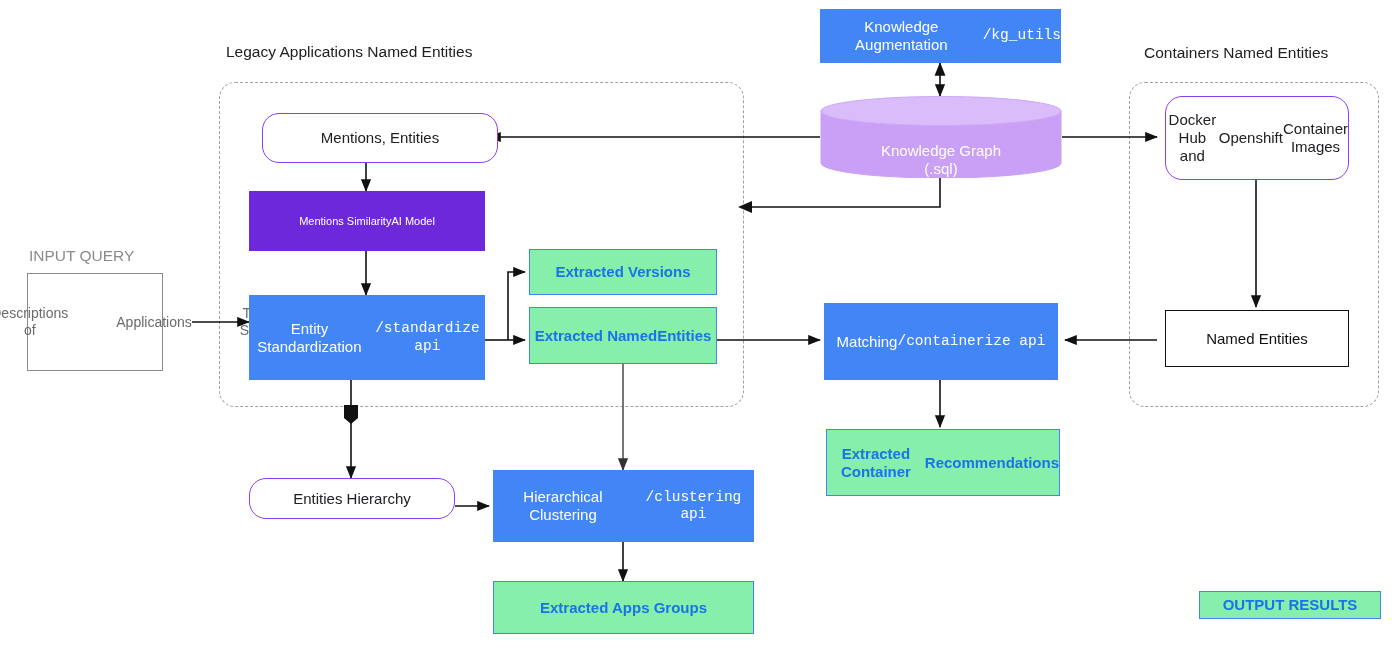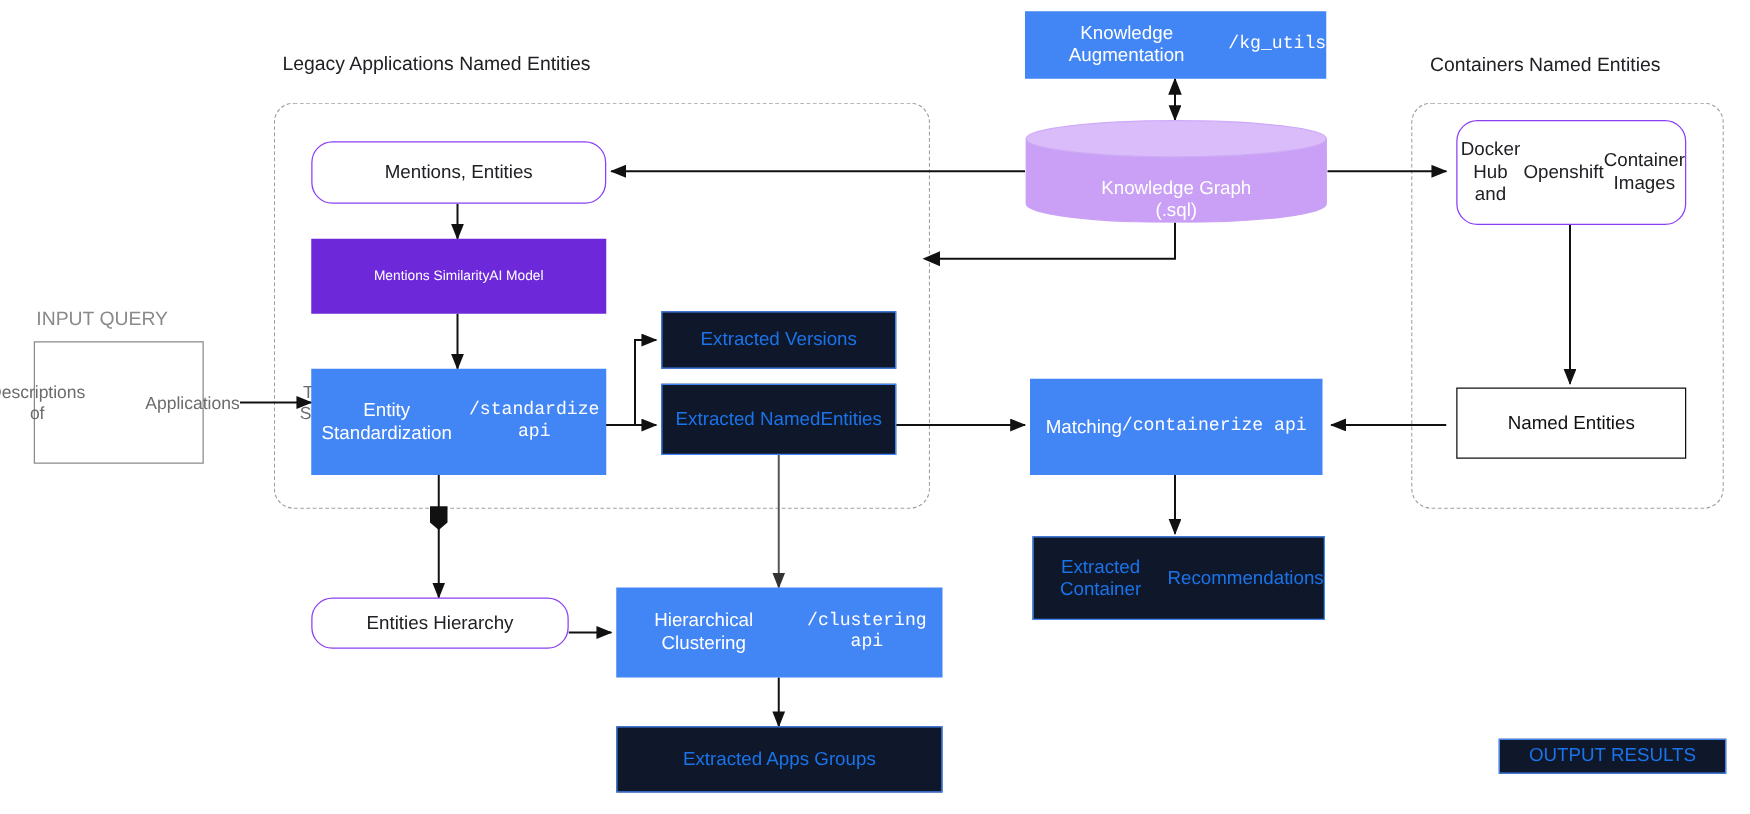--- a/index.html
+++ b/index.html
@@ -14,21 +14,21 @@
   .group{position:absolute;box-sizing:border-box;border:1.4px dashed #9aa0a6;
          border-radius:16px;background:transparent;}
   .group-title{position:absolute;color:#202124;font-size:15.5px;white-space:nowrap;}
 
   
   .n-blue{background:#4285f4;color:#ffffff;font-size:15px;}
   .n-purple-fill{background:#6d28d9;color:#ffffff;font-size:11px;}
   .n-purple-out{background:#ffffff;color:#202124;border:1.6px solid #8b3ff5;
                 border-radius:17px;font-size:15px;}
   .n-black-out{background:#ffffff;color:#111111;border:1.6px solid #111111;font-size:15px;}
-  .n-blue-out{background:#0f172a;color:#1a73e8;border:1.4px solid #4285f4;font-size:15px;}
+  .n-blue-out{background:#86efac;color:#1a73e8;border:1.4px solid #4285f4;font-size:15px;font-weight:bold;}
   .n-gray-out{background:#ffffff;color:#6b6b6b;border:1.2px solid #8a8a8a;font-size:14px;}
 
   .mono{font-family:"Liberation Mono","DejaVu Sans Mono",monospace;font-size:14.5px;
         letter-spacing:0px;}
   .lbl-gray{position:absolute;color:#8a8a8a;font-size:15.5px;white-space:nowrap;}
 
   
   .cyl{position:absolute;}
   .cyl-label{position:absolute;left:0;top:0;width:100%;height:100%;display:flex;
              flex-direction:column;align-items:center;justify-content:flex-end;
@@ -106,21 +106,21 @@
 
   <div class="lbl-gray" style="left:29px;top:247px;">INPUT QUERY</div>
 
   <div class="node n-gray-out" style="left:27px;top:273px;width:136px;height:98px;gap:48px;">
     <span>Raw Text</span>
     <span>Descriptions of</span>
     <span>Applications</span>
     <span>Tech Stack</span>
   </div>
 
-  <div class="node n-purple-out" style="left:249px;top:113px;width:236px;height:50px;">
+  <div class="node n-purple-out" style="left:262px;top:113px;width:236px;height:50px;">
     <span>Mentions, Entities</span>
   </div>
 
   <div class="node n-purple-fill" style="left:249px;top:191px;width:236px;height:60px;">
     <span>Mentions Similarity</span>
     <span>AI Model</span>
   </div>
 
   <div class="node n-blue" style="left:249px;top:295px;width:236px;height:85px;">
     <span>Entity Standardization</span>

